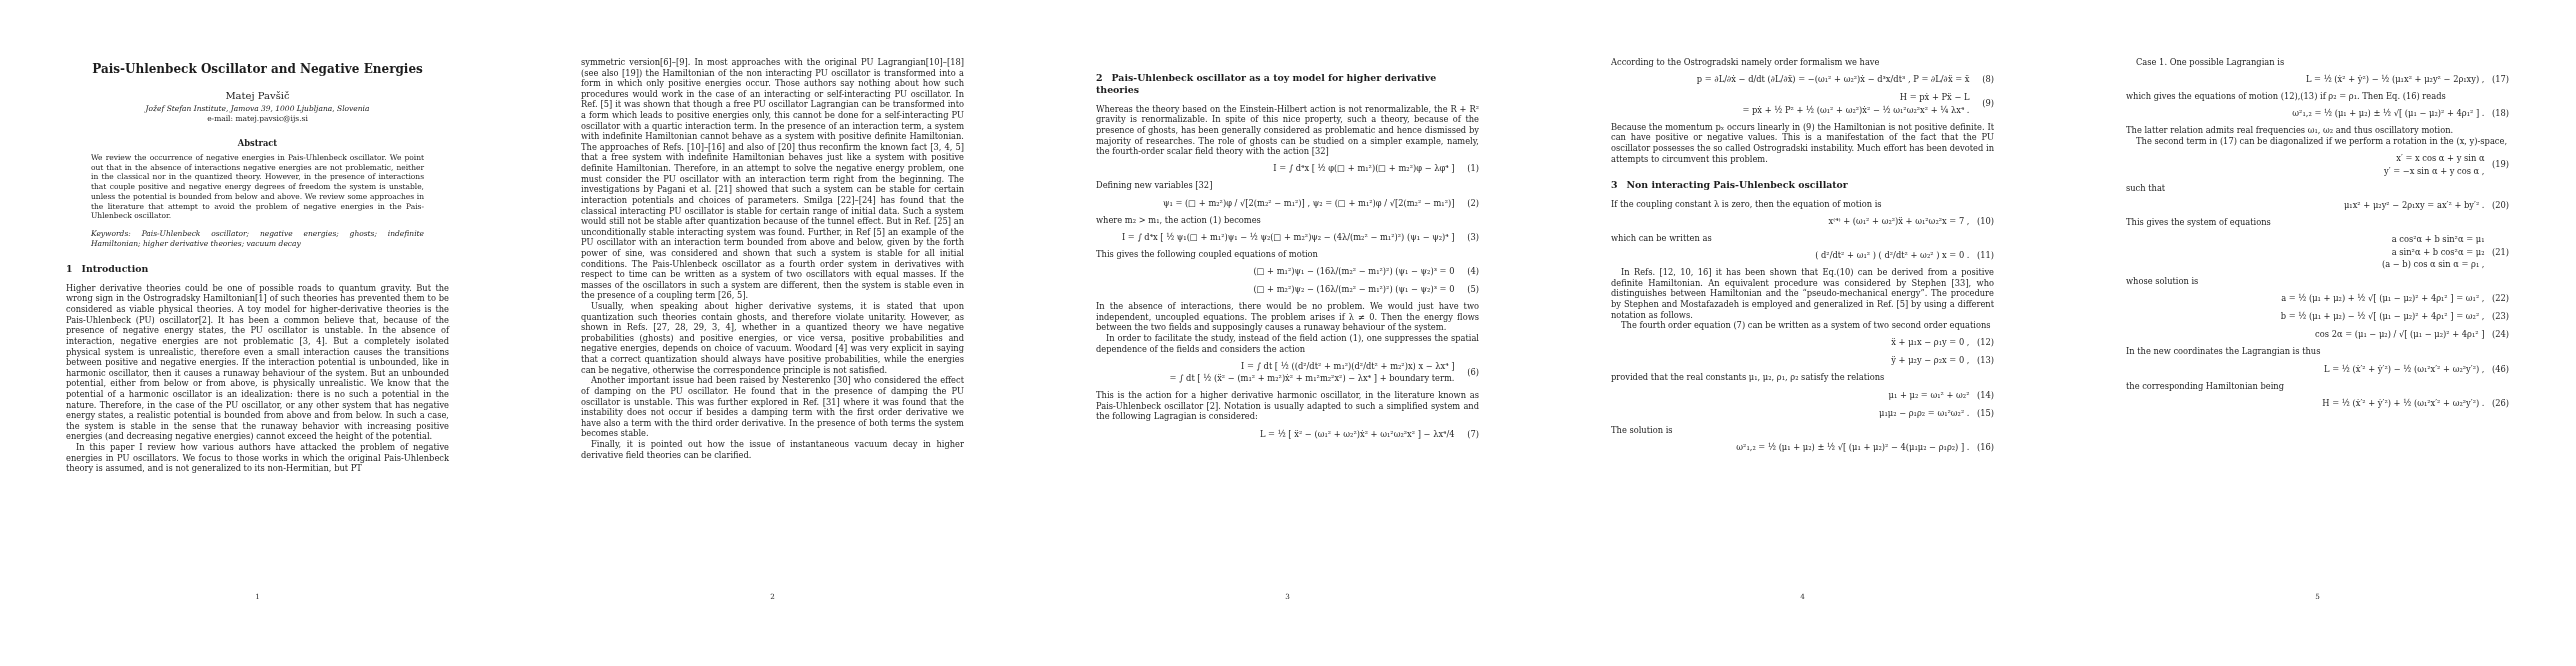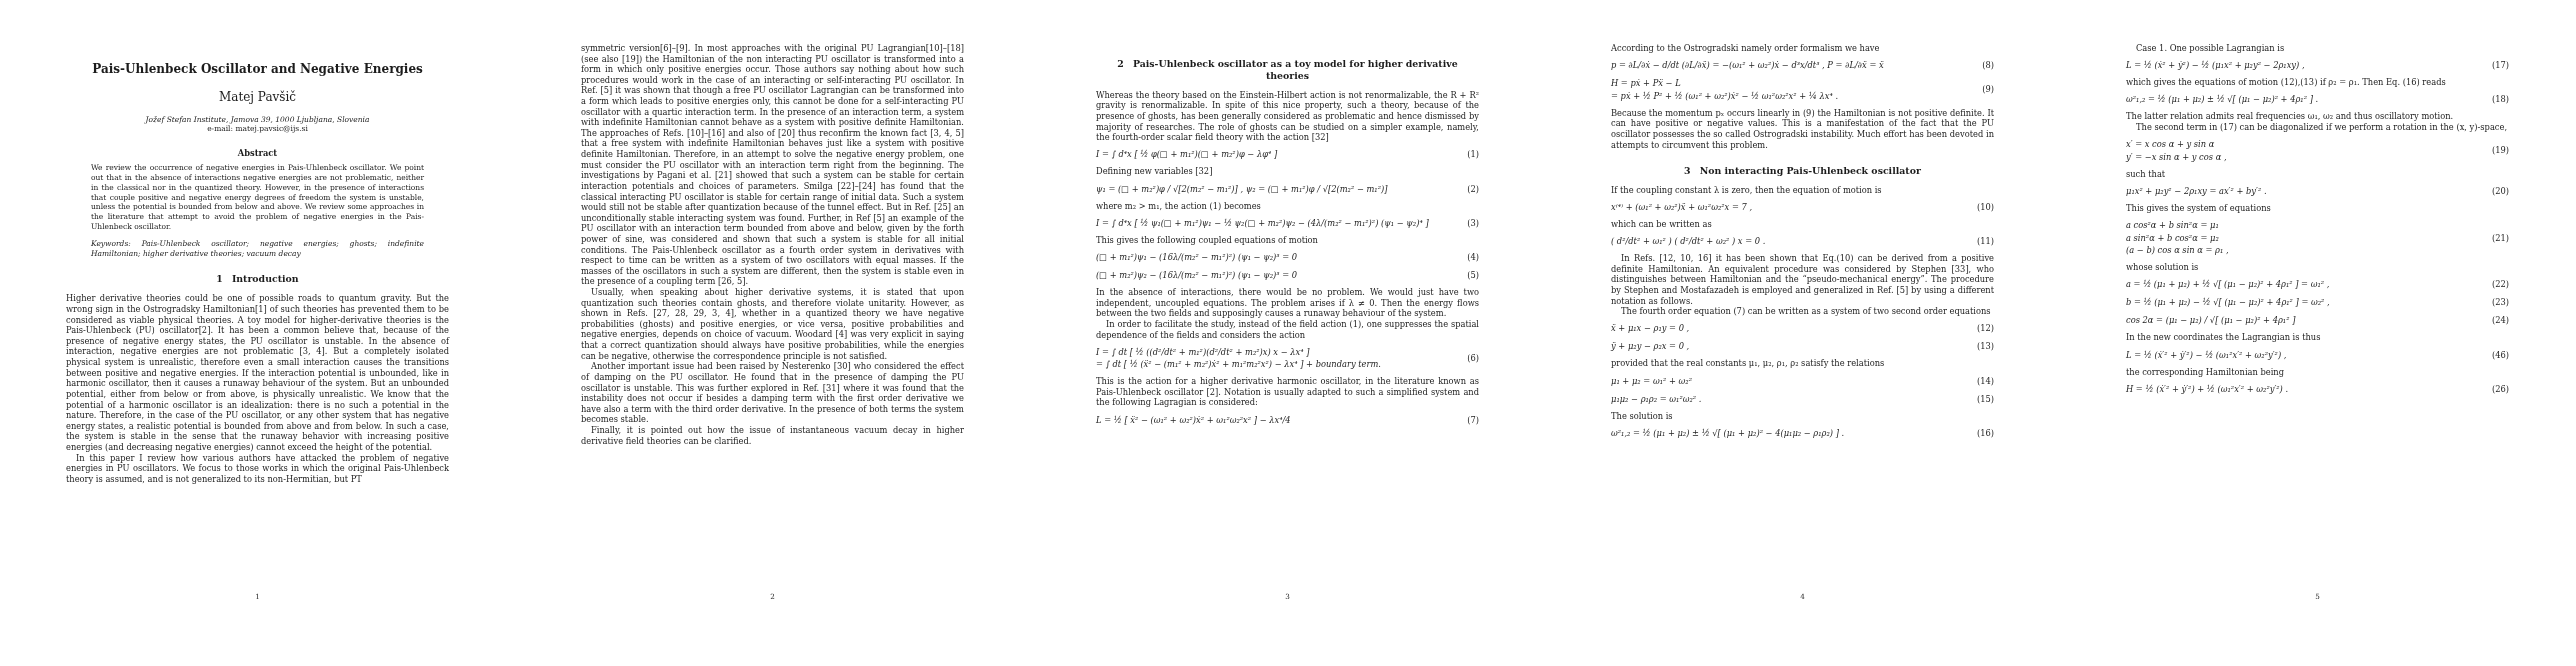--- a/index.html
+++ b/index.html
@@ -6,41 +6,41 @@
   html, body { margin: 0; padding: 0; }
   body {
     width: 2576px; height: 667px; background: #ffffff;
     font-family: "DejaVu Serif", "Liberation Serif", "DejaVu Sans", serif;
     color: #1c1c1c;
   }
   .canvas { position: relative; width: 2576px; height: 667px; overflow: hidden; background: #fff; }
   .pages { display: flex; height: 100%; }
   .page { position: relative; flex: 0 0 515px; width: 515px; height: 667px; background: #fff; }
   .page-content {
-    width: 383px; margin: 0 auto; padding-top: 43px;
+    width: 383px; margin: 0 auto; padding-top: 57px;
     font-size: 8.3px; line-height: 1.28; text-align: justify;
   }
   .page-first .page-content { padding-top: 62px; }
 
   .doc-title { font-size: 12px; font-weight: bold; text-align: center; line-height: 1.25; margin: 0 0 13.3px 0; }
   .center { text-align: center; }
-  .author-name { font-size: 12px; margin-bottom: 9px; }
+  .author-name { font-size: 10px; margin-bottom: 1px; }
   .author-affil { font-size: 7.5px; font-style: italic; }
   .author-email { font-size: 7.5px; margin-bottom: 14.5px; }
   .abstract-head { font-weight: bold; font-size: 8.3px; margin: 5.6px 0 4.4px 0; }
   .abstract { width: 333px; margin: 0 auto; font-size: 7.5px; line-height: 1.3; text-align: justify; }
   .keywords { width: 333px; margin: 7.8px auto 0 auto; font-size: 7.5px; line-height: 1.3; font-style: italic; text-align: justify; }
   .kw-lead { font-style: italic; }
-  .section-head { font-size: 9.4px; font-weight: bold; text-align: center; margin: 14.5px 0 7.8px 0; line-height: 1.3; }
+  .section-head { font-size: 9.4px; font-weight: bold; text-align: left; margin: 14.5px 0 7.8px 0; line-height: 1.3; }
   .section-num { display: inline-block; margin-right: 9px; }
   .par { margin: 0; text-indent: 10px; }
   .par.noindent { text-indent: 0; }
   .case-lead { }
   .eq { display: flex; align-items: center; margin: 5.6px 0; }
-  .eq-body { flex: 1 1 auto; text-align: left; font-style: italic; }
+  .eq-body { flex: 1 1 auto; text-align: right; }
   .eq-line { line-height: 1.5; }
   .eq-num { flex: 0 0 24.5px; width: 24.5px; text-align: right; font-style: normal; }
   .page-number { position: absolute; left: 0; right: 0; bottom: 66px; text-align: center; font-size: 7.2px; }
   .watermark {
     position: absolute; left: 14.5px; top: 346px;
     transform: rotate(-90deg); transform-origin: 0 0;
     white-space: nowrap;
     font-family: "DejaVu Sans", "Liberation Sans", sans-serif;
     font-size: 11.7px; letter-spacing: 0.3px; color: #6e6e6e;
   }

